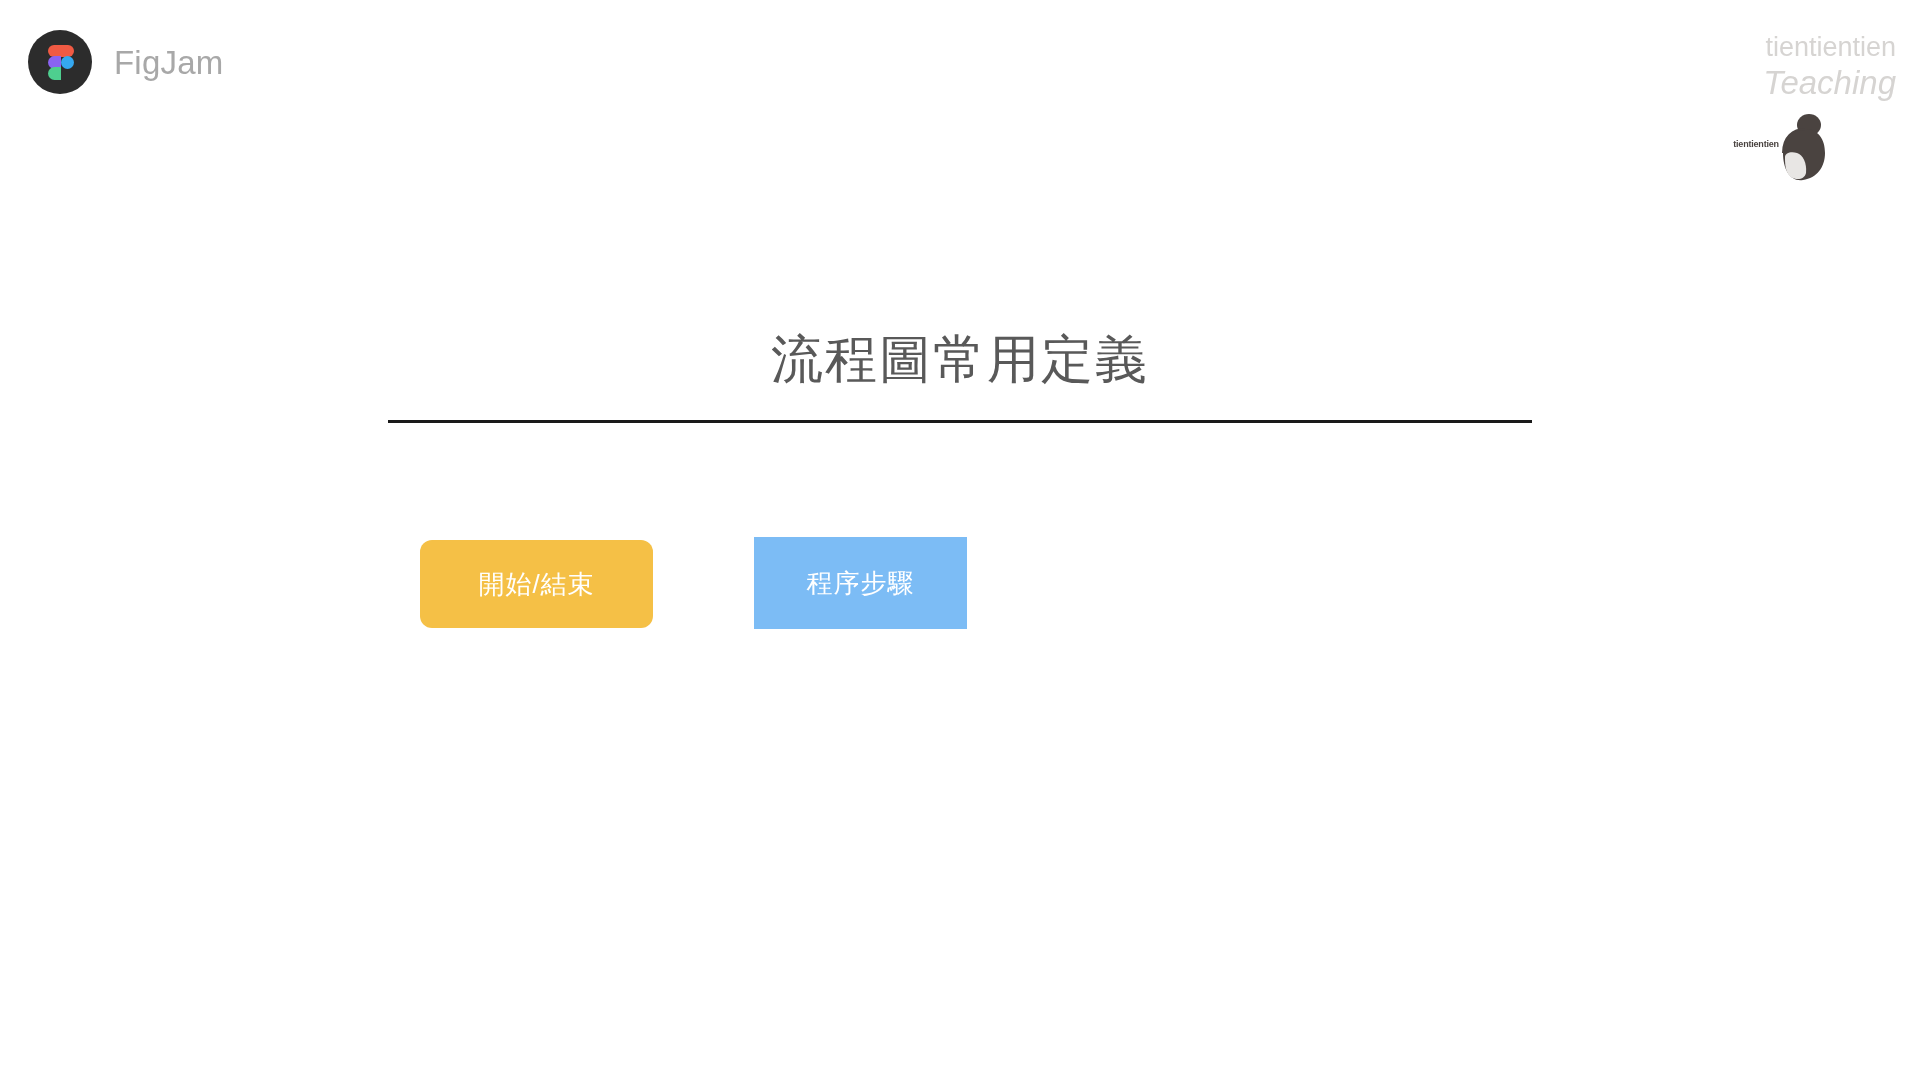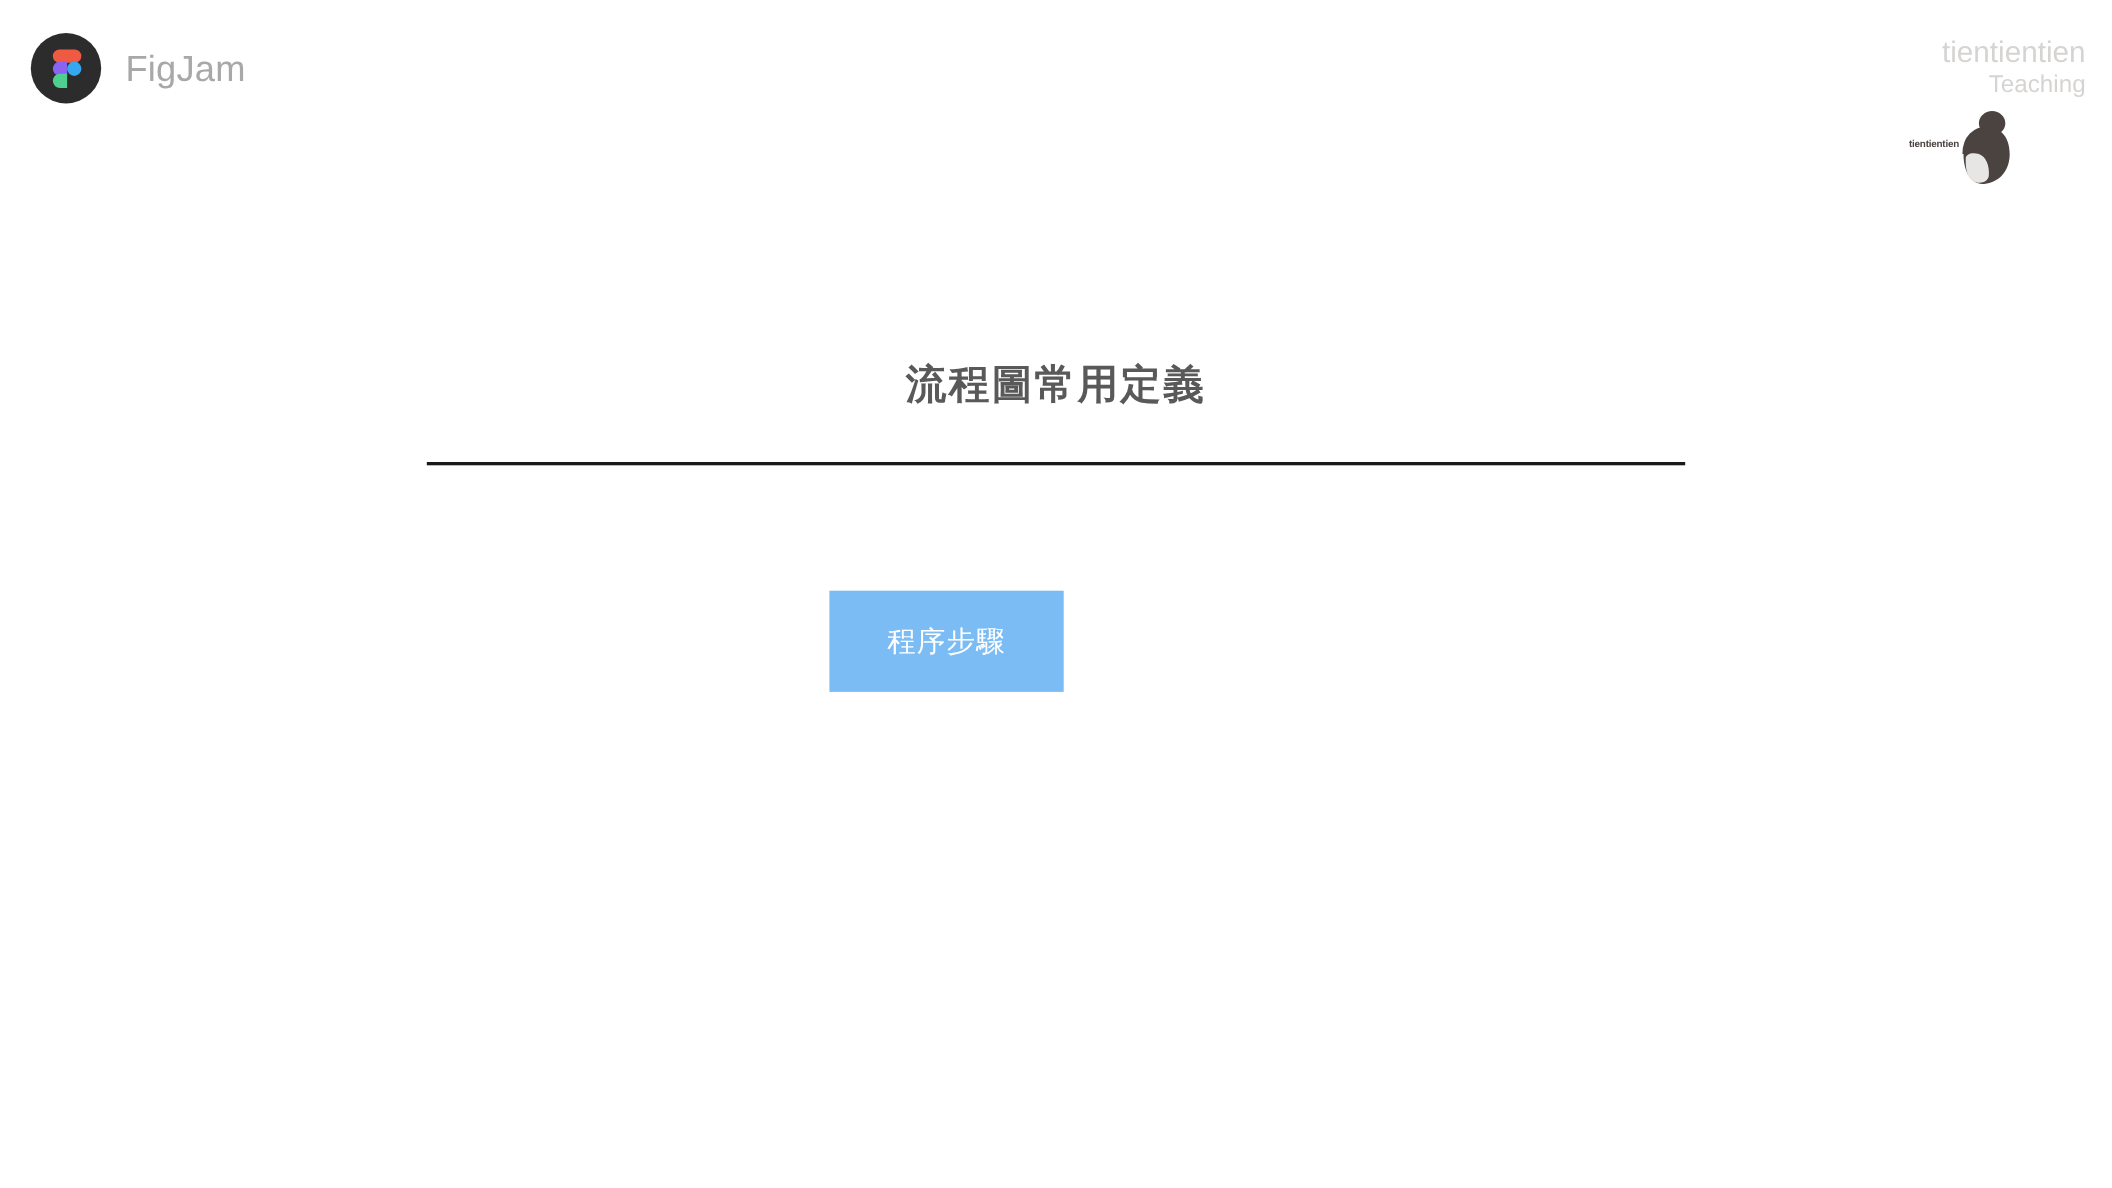--- a/index.html
+++ b/index.html
@@ -90,22 +90,23 @@
     text-align: right;
     color: #d6d4d2;
     line-height: 1.18;
     padding-top: 6px;
   }
   .watermark-line1 {
     font-size: 27px;
     display: block;
   }
   .watermark-line2 {
-    font-size: 22px;
+    font-size: 33px;
     display: block;
+    font-style: italic;
   }
   .watermark-avatar {
     position: relative;
     width: 66px;
     height: 70px;
     flex: 0 0 auto;
   }
   .watermark-avatar svg { display: block; }
   .wm-caption {
     position: absolute;
@@ -118,22 +119,22 @@
     white-space: nowrap;
   }
 
   
   .slide-title {
     position: absolute;
     left: 0;
     right: 0;
     top: 325px;
     text-align: center;
-    font-size: 37px;
-    font-weight: bold;
+    font-size: 52px;
+    font-weight: normal;
     color: #595959;
     letter-spacing: 2px;
   }
   .title-rule {
     position: absolute;
     left: 388px;
     top: 420px;
     width: 1144px;
     height: 3px;
     background: #1a1a1a;
@@ -248,20 +249,23 @@
     </svg>
     <span class="wm-caption">tientientien</span>
   </div>
 </div>
 
 <div class="slide-title">流程圖常用定義</div>
 <div class="title-rule"></div>
 
 <div class="shape-row">
 
+  <div class="shape shape-terminator">
+    <span class="shape-label">開始/結束</span>
+  </div>
 
   <div class="shape shape-process">
     <span class="shape-label">程序步驟</span>
   </div>
 
 
 
 </div>
 
 </body></html>

